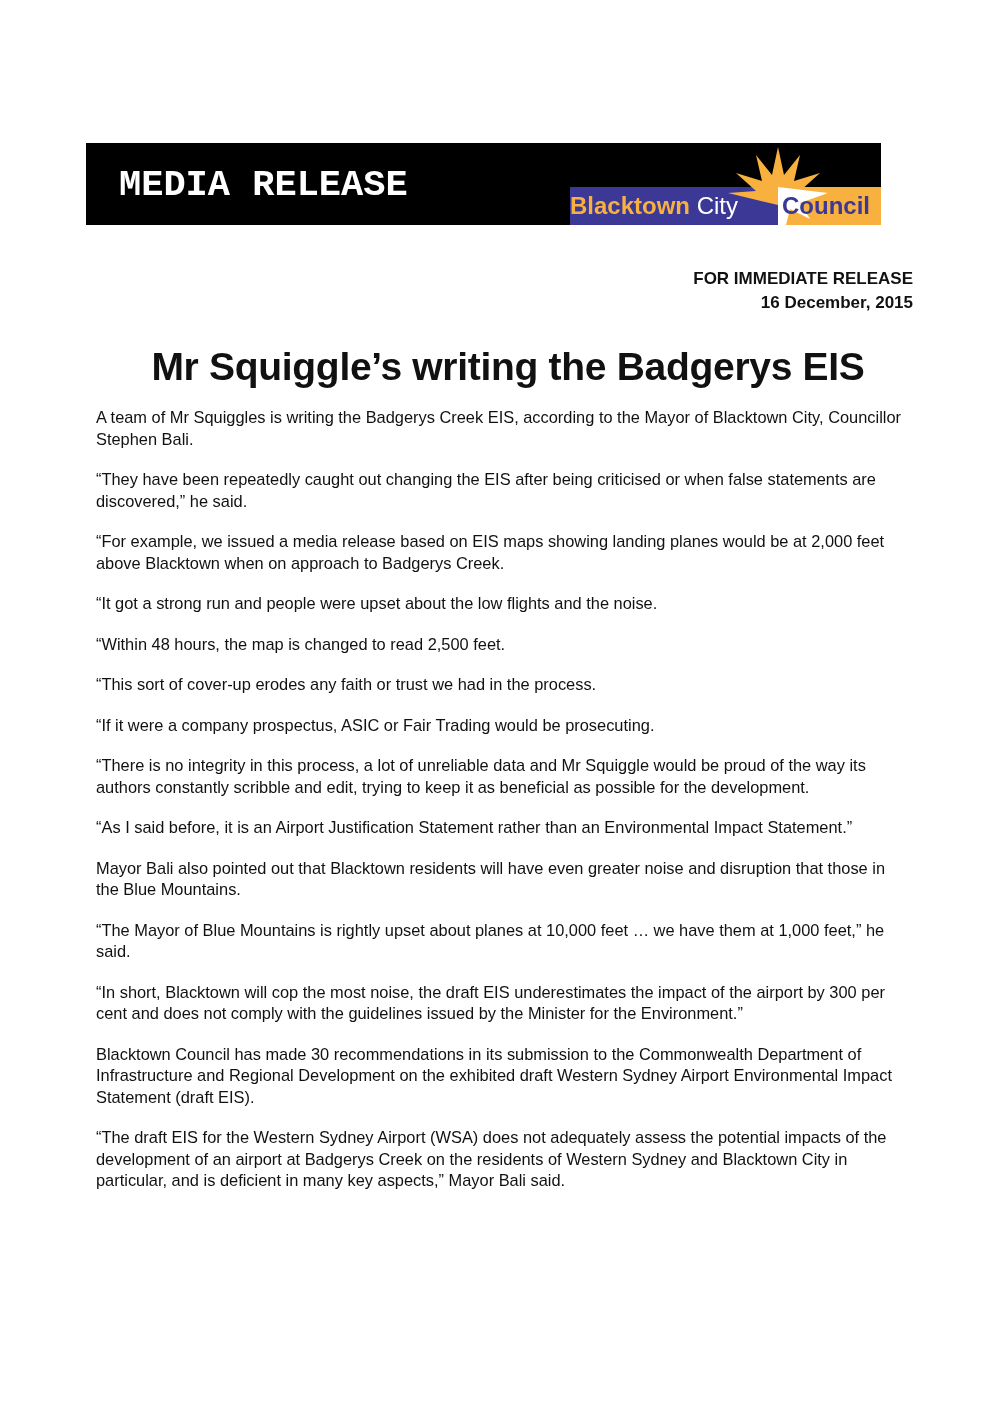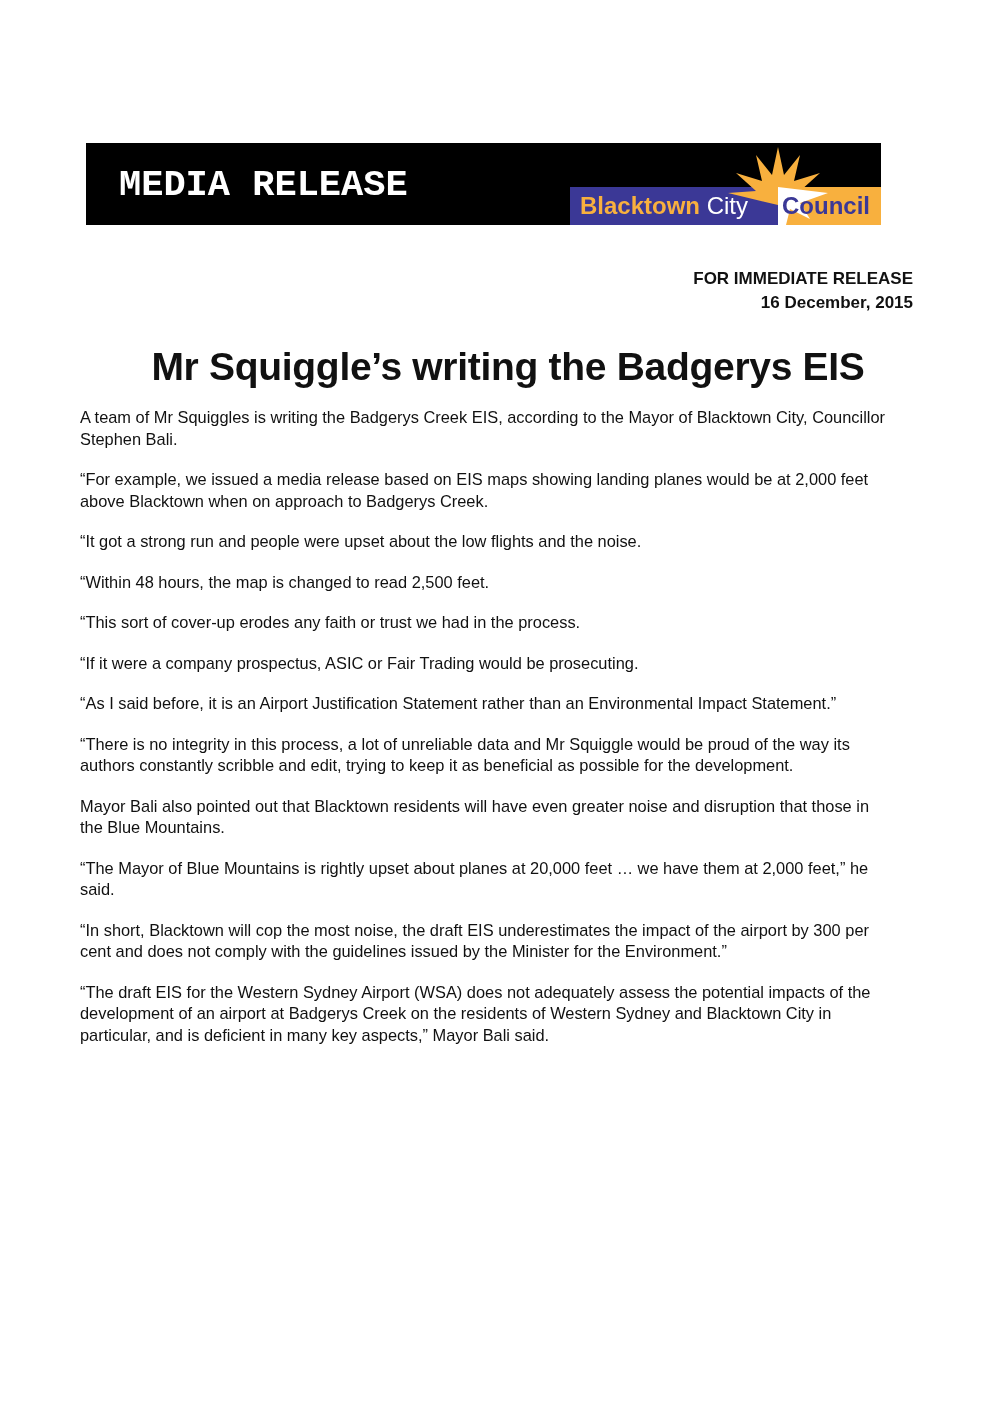--- a/index.html
+++ b/index.html
@@ -6,27 +6,27 @@
     body { width: 1000px; height: 1415px; position: relative; overflow: hidden;
            font-family: "Liberation Sans", sans-serif; color: #111111; }
     .banner { position: absolute; left: 86px; top: 143px; width: 795px; height: 82px; background: #000000; }
     .banner-title { position: absolute; left: 33px; top: 20px; color: #ffffff; font-weight: bold;
                     font-size: 37px; letter-spacing: 0px; line-height: 44px; font-family: Liberation Mono, monospace; }
     .logo { position: absolute; left: 484px; top: 0px; width: 311px; height: 82px; }
     .logo-blue { position: absolute; left: 0; top: 44px; width: 208px; height: 38px; background: #3b3896; }
     .logo-orange { position: absolute; left: 208px; top: 44px; width: 103px; height: 38px; background: #f8b03e; }
     .logo-star { position: absolute; left: 158px; top: 4px; width: 100px; height: 78px; }
     .logo-text { position: absolute; top: 48px; font-size: 24px; line-height: 30px; }
-    .logo-text.blacktown { left: 0px; width: 188px; text-align: center; padding-right: 0; }
+    .logo-text.blacktown { left: 0px; width: 188px; text-align: left; padding-right: 0; }
     .logo-text .b { color: #f8b03e; font-weight: bold; }
     .logo-text .c { color: #ffffff; }
     .logo-text.council { left: 212px; color: #3b3896; font-weight: bold; }
     .release { position: absolute; right: 87px; top: 267px; text-align: right; font-weight: bold; font-size: 17px; line-height: 24px; }
     .headline { position: absolute; left: 8px; width: 1000px; top: 343px; text-align: center; font-weight: bold; font-size: 39px; line-height: 48px; letter-spacing: -0.3px; }
-    .body-text { position: absolute; left: 80px; top: 407px; width: 815px; font-size: 16.4px; line-height: 21.5px; }
+    .body-text { position: absolute; left: 96px; top: 407px; width: 815px; font-size: 16.4px; line-height: 21.5px; }
     .body-text p { margin: 0 0 19px 0; }
   </style>
 </head>
 <body>
 
 <div class="banner">
   <div class="banner-title">MEDIA RELEASE</div>
   <div class="logo">
     <div class="logo-blue"></div>
     <div class="logo-orange"></div>
@@ -44,24 +44,26 @@
 
 <div class="release">
   <div>FOR IMMEDIATE RELEASE</div>
   <div>16 December, 2015</div>
 </div>
 
 <div class="headline">Mr Squiggle’s writing the Badgerys EIS</div>
 
 <div class="body-text">
   <p>A team of Mr Squiggles is writing the Badgerys Creek EIS, according to the Mayor of Blacktown City, Councillor Stephen Bali.</p>
+  <p>“They have been repeatedly caught out changing the EIS after being criticised or when false statements are discovered,” he said.</p>
   <p>“For example, we issued a media release based on EIS maps showing landing planes would be at 2,000 feet above Blacktown when on approach to Badgerys Creek.</p>
   <p>“It got a strong run and people were upset about the low flights and the noise.</p>
   <p>“Within 48 hours, the map is changed to read 2,500 feet.</p>
   <p>“This sort of cover-up erodes any faith or trust we had in the process.</p>
   <p>“If it were a company prospectus, ASIC or Fair Trading would be prosecuting.</p>
+  <p>“There is no integrity in this process, a lot of unreliable data and Mr Squiggle would be proud of the way its authors constantly scribble and edit, trying to keep it as beneficial as possible for the development.</p>
   <p>“As I said before, it is an Airport Justification Statement rather than an Environmental Impact Statement.”</p>
-  <p>“There is no integrity in this process, a lot of unreliable data and Mr Squiggle would be proud of the way its authors constantly scribble and edit, trying to keep it as beneficial as possible for the development.</p>
   <p>Mayor Bali also pointed out that Blacktown residents will have even greater noise and disruption that those in the Blue Mountains.</p>
-  <p>“The Mayor of Blue Mountains is rightly upset about planes at 20,000 feet … we have them at 2,000 feet,” he said.</p>
+  <p>“The Mayor of Blue Mountains is rightly upset about planes at 10,000 feet … we have them at 1,000 feet,” he said.</p>
   <p>“In short, Blacktown will cop the most noise, the draft EIS underestimates the impact of the airport by 300 per cent and does not comply with the guidelines issued by the Minister for the Environment.”</p>
+  <p>Blacktown Council has made 30 recommendations in its submission to the Commonwealth Department of Infrastructure and Regional Development on the exhibited draft Western Sydney Airport Environmental Impact Statement (draft EIS).</p>
   <p>“The draft EIS for the Western Sydney Airport (WSA) does not adequately assess the potential impacts of the development of an airport at Badgerys Creek on the residents of Western Sydney and Blacktown City in particular, and is deficient in many key aspects,” Mayor Bali said.</p>
 </div>
 
 </body></html>

